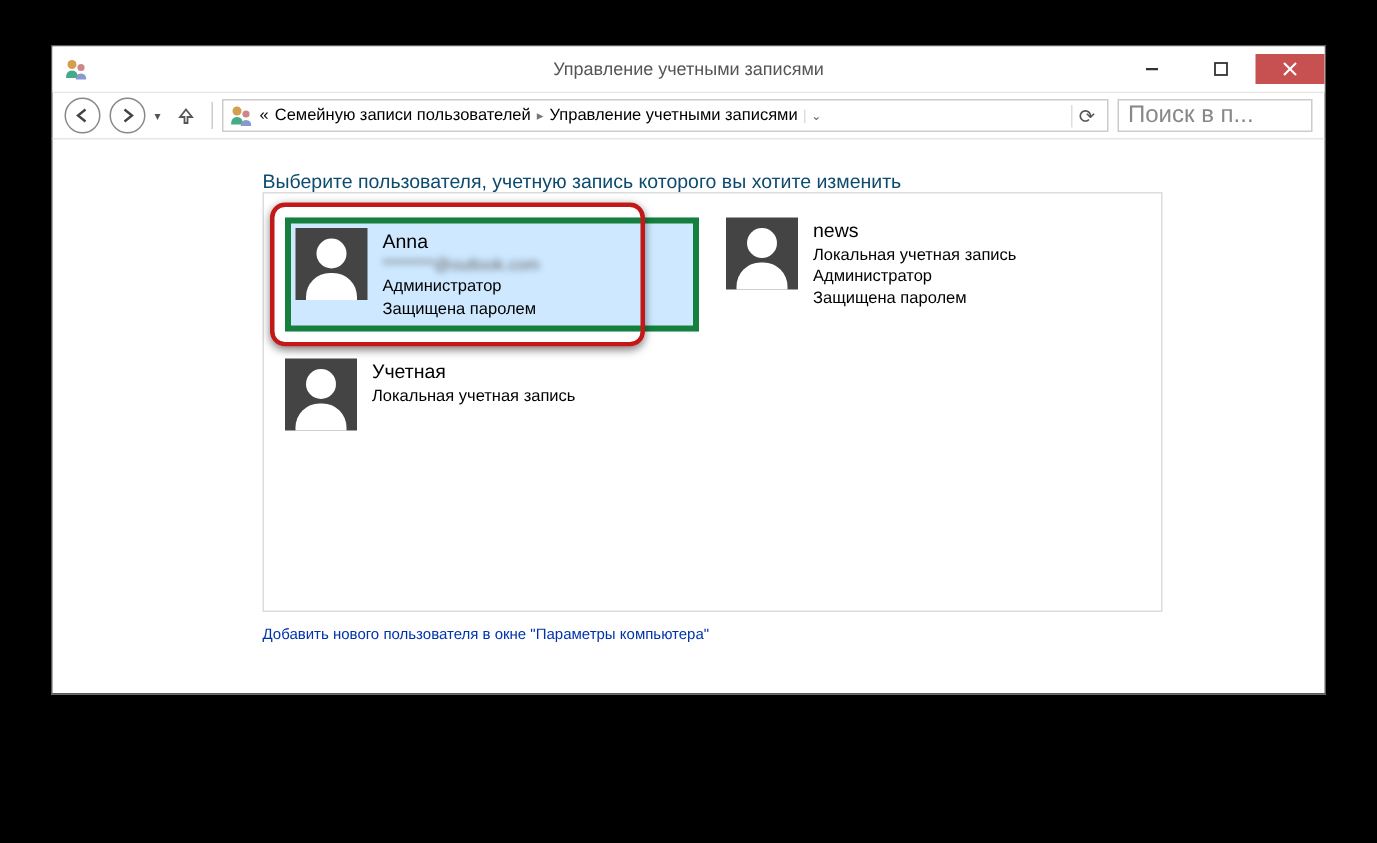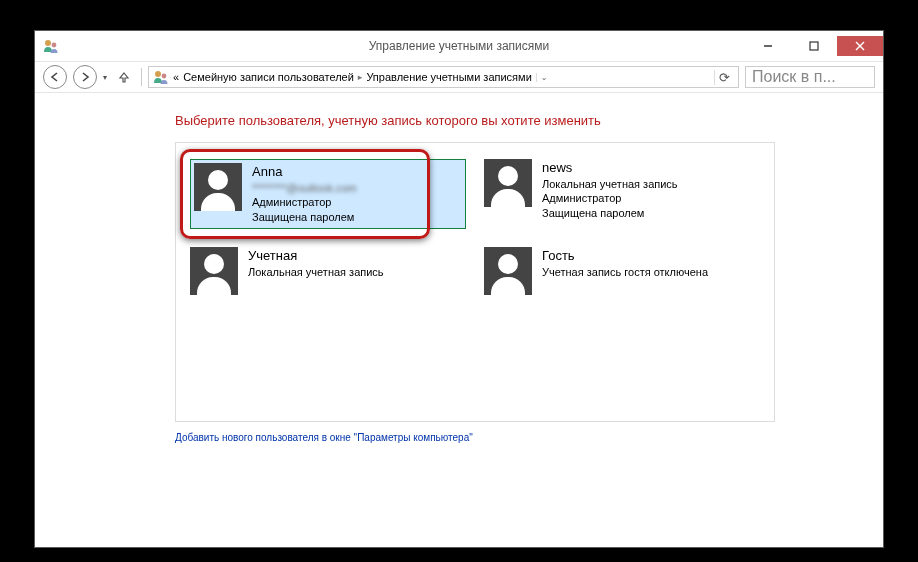--- a/index.html
+++ b/index.html
@@ -10,21 +10,21 @@
   font-family: "Segoe UI", Tahoma, sans-serif;
   font-size: 12px;
   position: relative;
   overflow: hidden;
 }
 .window {
   position: absolute;
   left: 34px;
   top: 30px;
   width: 850px;
-  height: 518px;
+  height: 433px;
   background: #fff;
   border: 1px solid #5a5a5a;
 }
 .titlebar {
   height: 30px;
   display: flex;
   align-items: center;
   background: #fff;
   position: relative;
 }
@@ -123,23 +123,22 @@
   padding: 0 6px;
   font-size: 16px;
   color: #888;
   display: flex;
   align-items: center;
 }
 .content {
   padding: 20px 120px 10px 140px;
 }
 .heading {
-  color: #b91c1c;
+  color: #0c4a6e;
   font-size: 13px;
-  margin-bottom: 14px;
 }
 .usergrid {
   border: 1px solid #dcdcdc;
   width: 600px;
   height: 280px;
   padding: 12px 10px;
   display: grid;
   grid-template-columns: 1fr 1fr;
   grid-template-rows: auto auto;
   gap: 10px 10px;
@@ -191,21 +190,21 @@
   position: absolute;
   left: -6px; top: -6px;
   right: 40px; bottom: -6px;
   border: 3px solid #c11818;
   border-radius: 10px;
   box-shadow: 0 2px 6px rgba(0,0,0,0.5);
   pointer-events: none;
 }
 .usercard.selected {
   background: #cde8ff;
-  border: 1px solid #15803d;
+  border: 4px solid #15803d;
   padding: 3px;
 }
 .links {
   margin-top: 10px;
   font-size: 10px;
 }
 .links a {
   color: #0033aa;
   text-decoration: none;
   display: inline-block;
@@ -324,27 +323,20 @@
       </div>
 
       <div class="usercard">
         <div class="avatar"></div>
         <div class="info">
           <div class="uname">Учетная</div>
           <div>Локальная учетная запись</div>
         </div>
       </div>
 
-      <div class="usercard">
-        <div class="avatar"></div>
-        <div class="info">
-          <div class="uname">Гость</div>
-          <div>Учетная запись гостя отключена</div>
-        </div>
-      </div>
 
     </div>
 
     <div class="links">
       <div><a href="#">Добавить нового пользователя в окне "Параметры компьютера"</a></div>
     </div>
   </div>
 </div>
 
 <div class="resize-cursor">↔</div>

